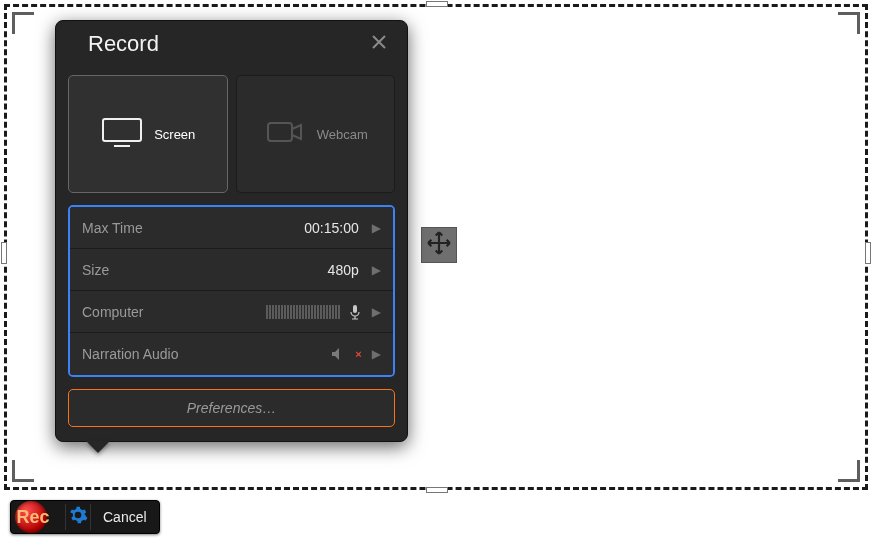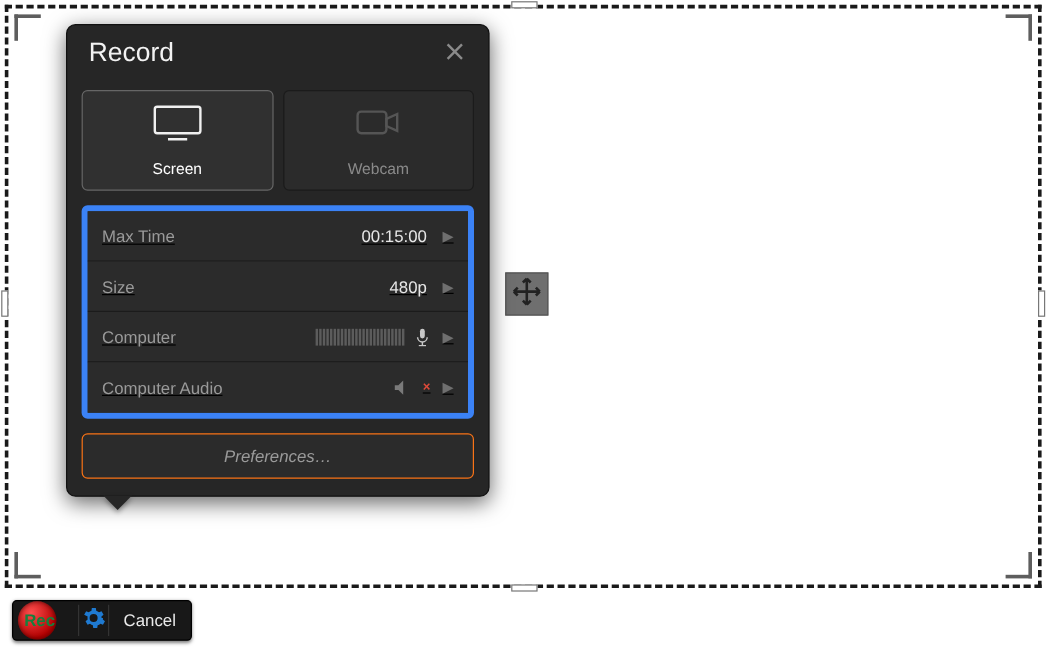--- a/index.html
+++ b/index.html
@@ -72,23 +72,23 @@
     padding: 0 6px 0 2px;
     gap: 6px;
     box-shadow: 0 1px 3px rgba(0,0,0,0.5);
   }
   .rec-btn {
     width: 46px;
     height: 28px;
     display: flex;
     align-items: center;
     justify-content: center;
-    color: #15803d;
+    color: #fdba74;
     font-weight: bold;
-    font-size: 14px;
+    font-size: 18px;
     cursor: pointer;
     position: relative;
   }
   .rec-circle {
     position: absolute;
     left: 2px;
     top: -2px;
     width: 32px;
     height: 32px;
     border-radius: 50%;
@@ -119,58 +119,58 @@
     top: 20px;
     width: 353px;
     background: #262626;
     border: 1px solid #111;
     border-radius: 8px;
     box-shadow: 0 5px 18px rgba(0,0,0,0.6);
     overflow: visible;
   }
   .panel-title {
     display: flex;
-    align-items: flex-end;
+    align-items: center;
     justify-content: space-between;
-    padding: 10px 16px 10px 18px;
+    padding: 10px 16px 10px 32px;
   }
   .panel-title h1 {
     margin: 0;
     color: #f2f2f2;
     font-weight: 300;
     font-size: 22px;
   }
   .close-x {
     width: 24px;
     height: 24px;
     display: flex;
     align-items: center;
     justify-content: center;
     cursor: pointer;
   }
   .panel-body { padding: 8px 12px 14px 12px; }
   .mode-row { display: flex; gap: 8px; }
   .mode-tile {
     flex: 1;
-    height: 84px;
+    height: 118px;
     background: #2b2b2b;
     border: 1px solid #1b1b1b;
     border-radius: 5px;
     display: flex;
-    flex-direction: column;
+    flex-direction: row;
     align-items: center;
     justify-content: center;
     gap: 10px;
     cursor: pointer;
   }
   .mode-tile.active { border: 1px solid #666; background: #303030; }
   .mode-lbl { font-size: 13px; }
   .mode-tile.active .mode-lbl { color: #fff; }
   .mode-tile:not(.active) .mode-lbl { color: #8a8a8a; }
-  .settings { margin-top: 12px; border: 5px solid #3b82f6; border-radius: 5px; overflow: hidden; text-decoration: underline; }
+  .settings { margin-top: 12px; border: 2px solid #3b82f6; border-radius: 5px; overflow: hidden; }
   .row {
     display: flex;
     align-items: center;
     height: 42px;
     padding: 0 12px;
     background: #2b2b2b;
     border-bottom: 1px solid #1b1b1b;
     cursor: pointer;
   }
   .row:last-child { border-bottom: none; }
@@ -316,21 +316,21 @@
           <svg width="14" height="16" viewBox="0 0 14 16">
             <rect x="5" y="1" width="4" height="8" rx="2" fill="#c8c8c8"></rect>
             <path d="M3 8 a4 4 0 0 0 8 0" fill="none" stroke="#c8c8c8" stroke-width="1.2"></path>
             <line x1="7" y1="12" x2="7" y2="15" stroke="#c8c8c8" stroke-width="1.2"></line>
             <line x1="4" y1="15" x2="10" y2="15" stroke="#c8c8c8" stroke-width="1.2"></line>
           </svg>
         </span>
         <span class="chev">▶</span>
       </div>
       <div class="row">
-        <span class="row-label">Computer Audio</span>
+        <span class="row-label">Narration Audio</span>
         <span class="spk-icon">
           <svg width="18" height="14" viewBox="0 0 18 14">
             <path d="M1 5 L4 5 L8 1 L8 13 L4 9 L1 9 Z" fill="#7a7a7a"></path>
           </svg>
         </span>
         <span class="mute-x">×</span>
         <span class="chev">▶</span>
       </div>
     </div>
 

